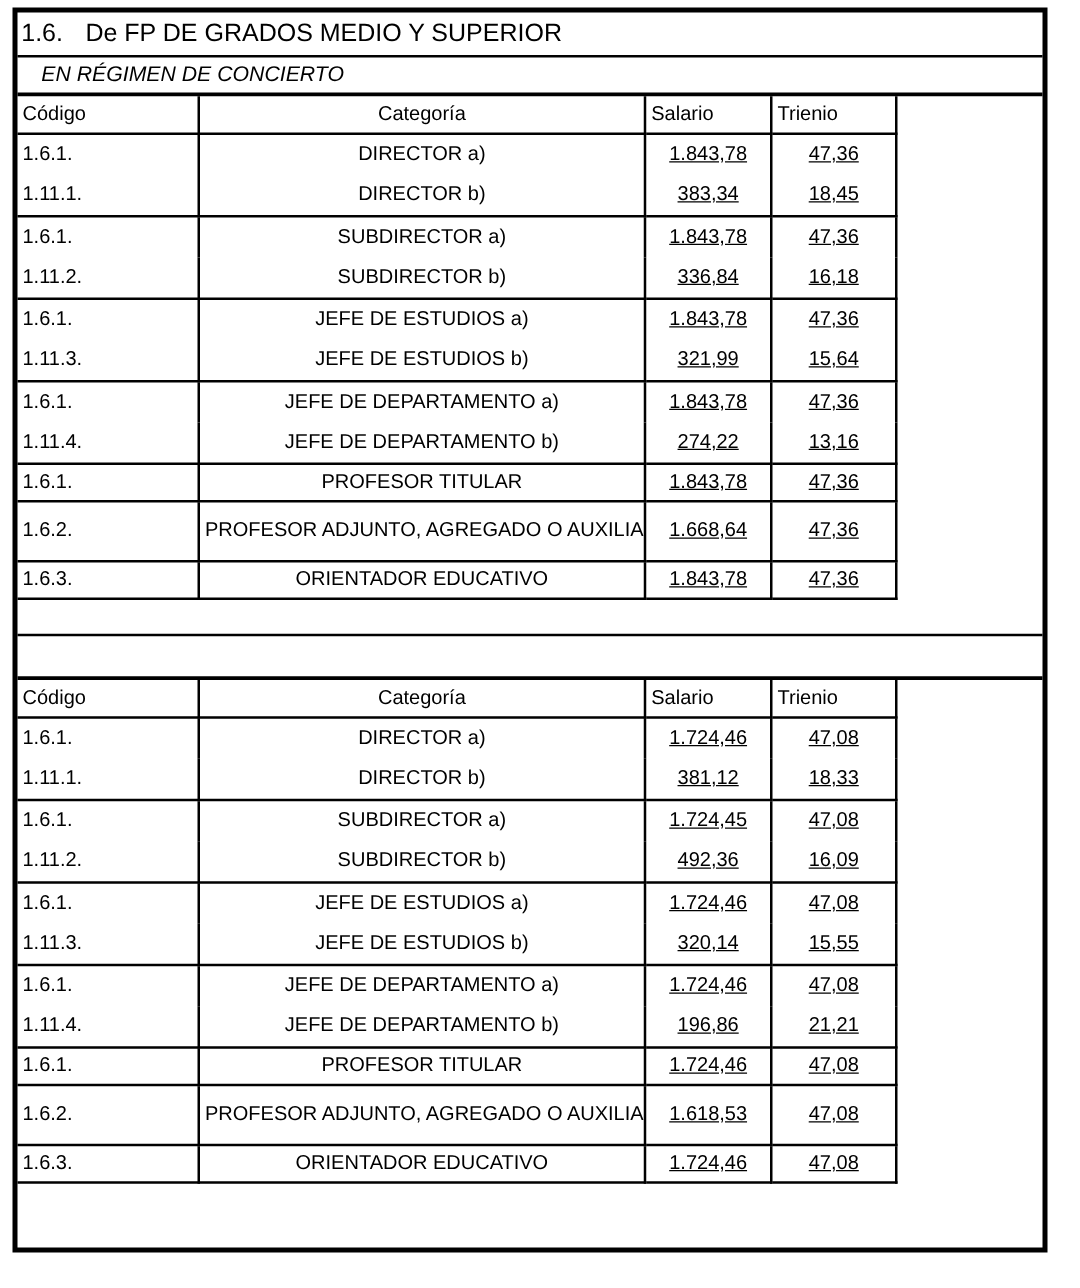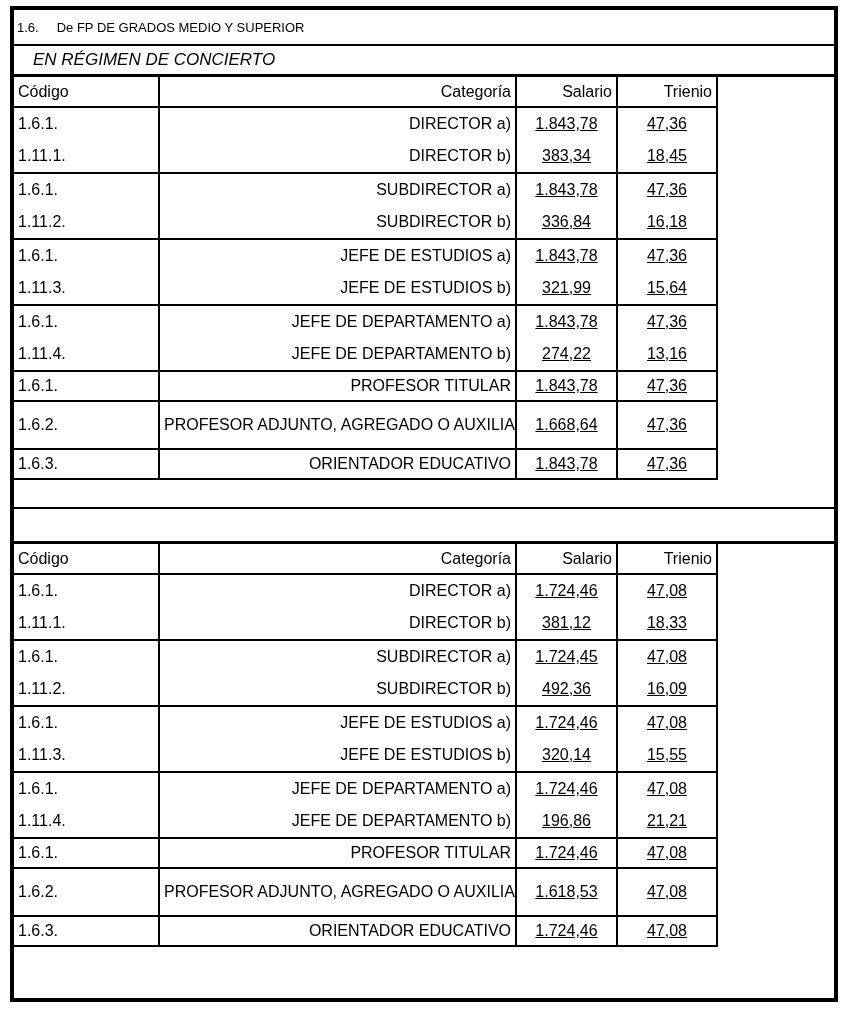--- a/index.html
+++ b/index.html
@@ -13,21 +13,21 @@
     position:absolute; left:10px; top:6px;
     width:828px; height:996px;
     border:4px solid #000;
     box-sizing:border-box;
     background:#fff;
   }
   .title-row {
     height:36px; box-sizing:border-box;
     border-bottom:2px solid #000;
     display:flex; align-items:center;
-    font-size:13px; padding-left:3px;
+    font-size:20px; padding-left:3px;
   }
   .title-text { margin-left:18px; }
   .section-row {
     height:31px; box-sizing:border-box;
     border-bottom:3px solid #000;
     display:flex; align-items:center;
     font-style:italic; font-size:17px; padding-left:19px;
   }
   table.salary {
     border-collapse:collapse;
@@ -38,23 +38,23 @@
     border:2px solid #000;
     font-size:16px; font-weight:normal;
     padding:0 4px;
     box-sizing:border-box;
     vertical-align:middle;
     overflow:hidden; white-space:nowrap;
   }
   table.salary tr > *:first-child { border-left:none; }
   table.salary thead th { border-top:none; height:30px; }
   .c-codigo   { text-align:left;  padding-left:3px;margin-top:33px; }
-  .c-categoria{ text-align:right;  padding-left:3px;margin-top:44px; }
+  .c-categoria{ text-align:center;  padding-left:3px;margin-top:44px; }
   td.c-salario, td.c-trienio { text-align:center; padding-right:5px;text-decoration:underline; }
-  th.c-salario, th.c-trienio { text-align:right; }
+  th.c-salario, th.c-trienio { text-align:left; }
   tr.pair   { height:33px; }
   tr.pair-a td { border-bottom:none; }
   tr.pair-b td { border-top:none; }
   tr.single { height:30px; }
   tr.single.tall { height:48px; }
   .spacer-a { height:27px; box-sizing:content-box; border-bottom:2px solid #000; }
   .spacer-b { height:32px; box-sizing:content-box; border-bottom:3px solid #000; }
 </style>
 </head>
 <body>

